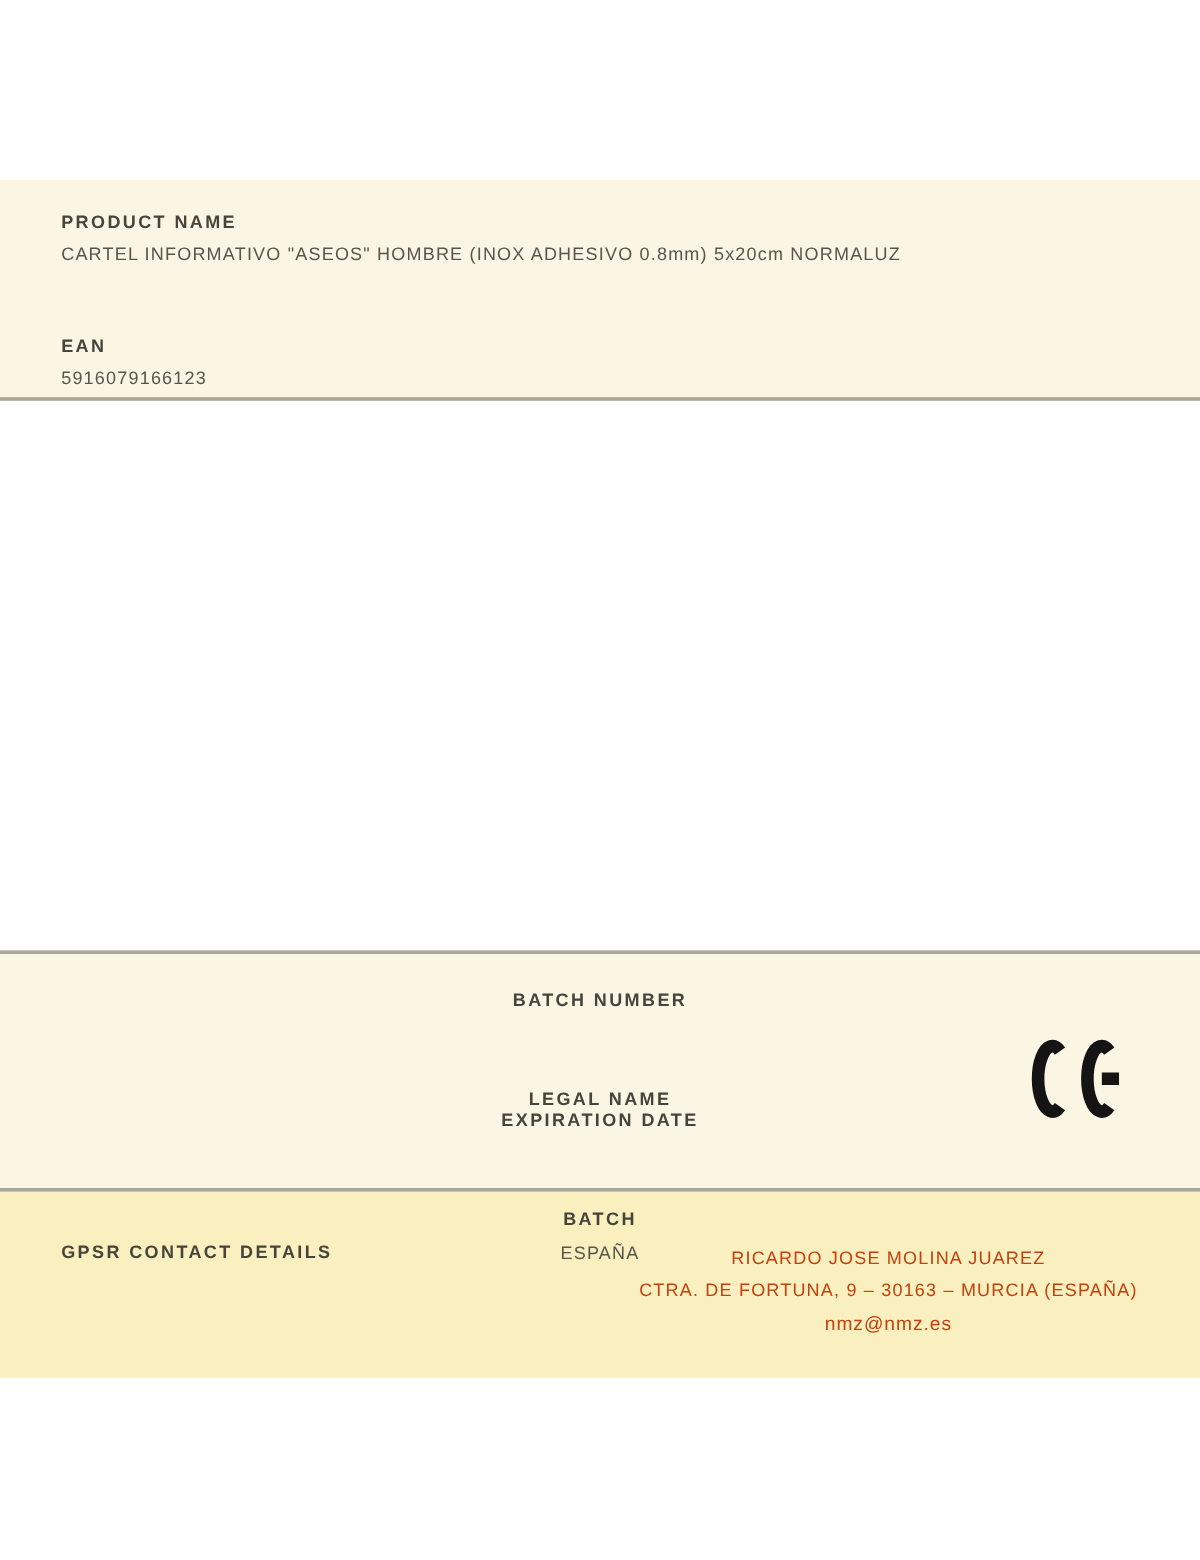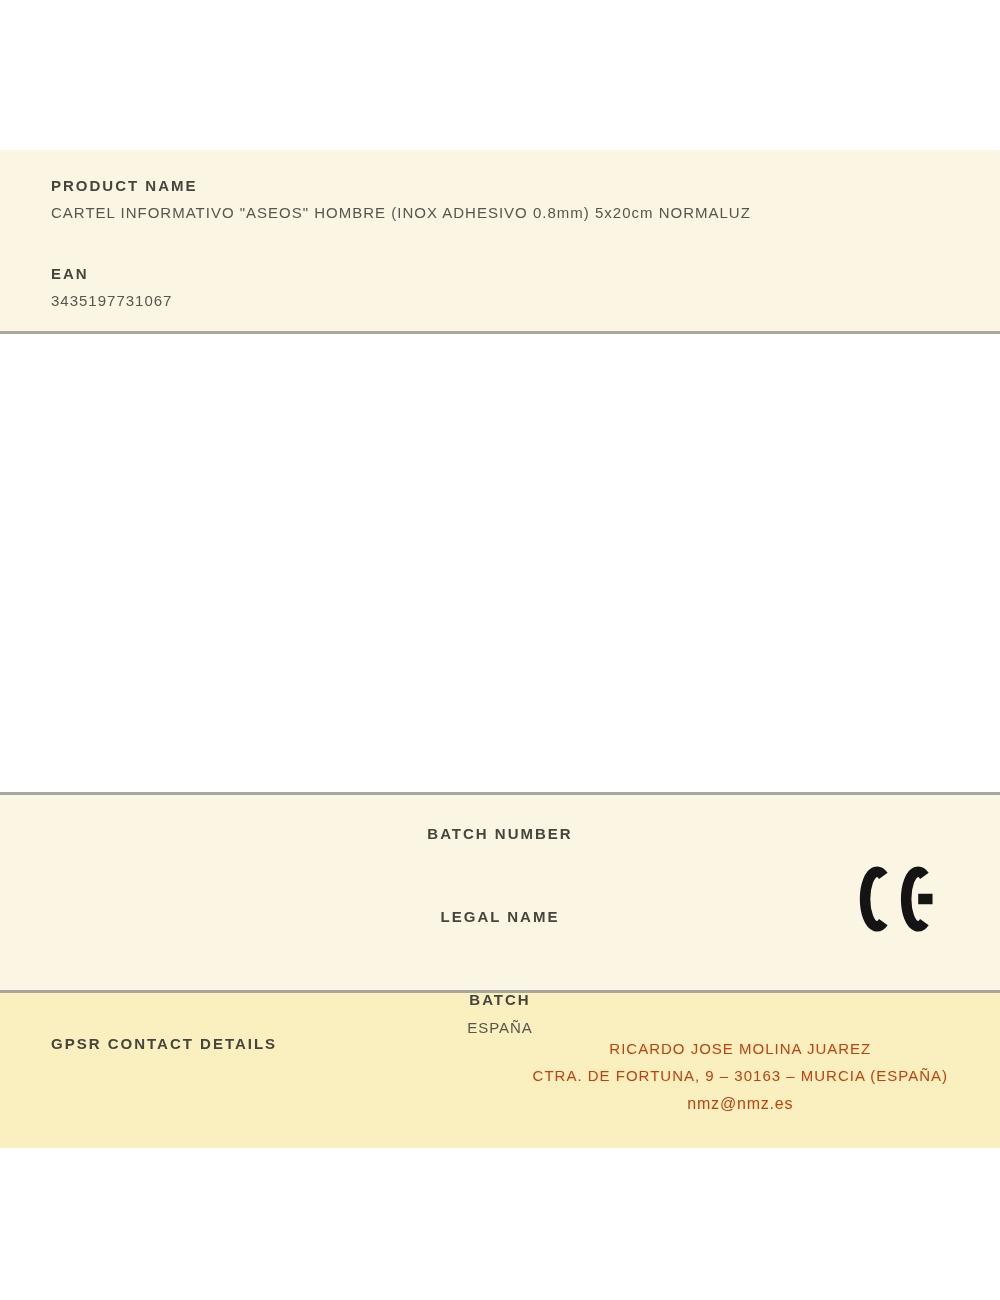--- a/index.html
+++ b/index.html
@@ -21,21 +21,21 @@
   }
 
   
   .product-panel {
     background:#fbf6e3;
     height:184px; box-sizing:border-box;
     border-bottom:3px solid #a7a79b;
     padding:27px 51px 0 51px;
   }
   .product-panel .value { margin-top:10px; }
-  .ean-label { margin-top:44px; }
+  .ean-label { margin-top:59px; }
 
   
   .batch-panel {
     margin-top:458px;
     background:#fbf6e3;
     height:201px; box-sizing:border-box;
     border-top:3px solid #a7a79b;
     border-bottom:3px solid #a7a79b;
     padding:30px 100px 0 100px;
     position:relative;
@@ -68,32 +68,33 @@
 </style>
 </head>
 <body>
 
 <div class="page">
 
   <section class="product-panel">
     <div class="label">PRODUCT NAME</div>
     <div class="value">CARTEL INFORMATIVO "ASEOS" HOMBRE (INOX ADHESIVO 0.8mm) 5x20cm NORMALUZ</div>
     <div class="label ean-label">EAN</div>
-    <div class="value">3435197731067</div>
+    <div class="value">5916079166123</div>
   </section>
 
   <section class="batch-panel">
     <div class="batch-grid">
       <div class="batch-col">
         <div class="label">BATCH NUMBER</div>
         <div class="batch-group">
           <div class="label">LEGAL NAME</div>
         </div>
       </div>
       <div class="batch-col">
+        <div class="label">EXPIRATION DATE</div>
         <div class="batch-group">
           <div class="label">BATCH</div>
           <div class="value">ESPAÑA</div>
         </div>
       </div>
     </div>
 
     <div class="ce-wrap">
       <svg viewBox="0 0 90 70" xmlns="http://www.w3.org/2000/svg">
         <g fill="none" stroke="#141414" stroke-width="11" stroke-linecap="butt">

